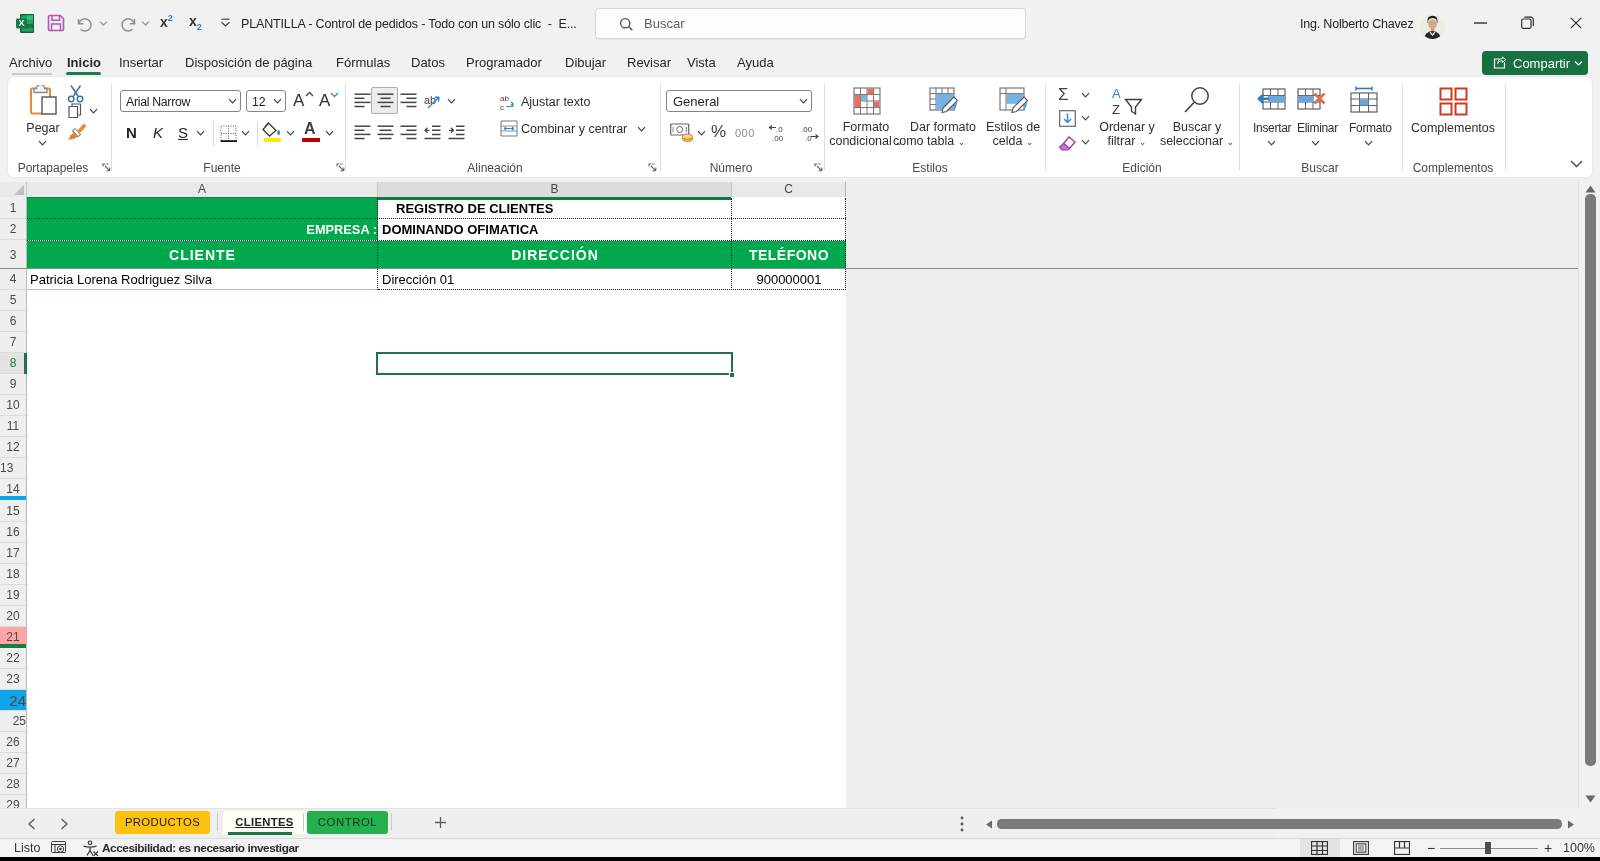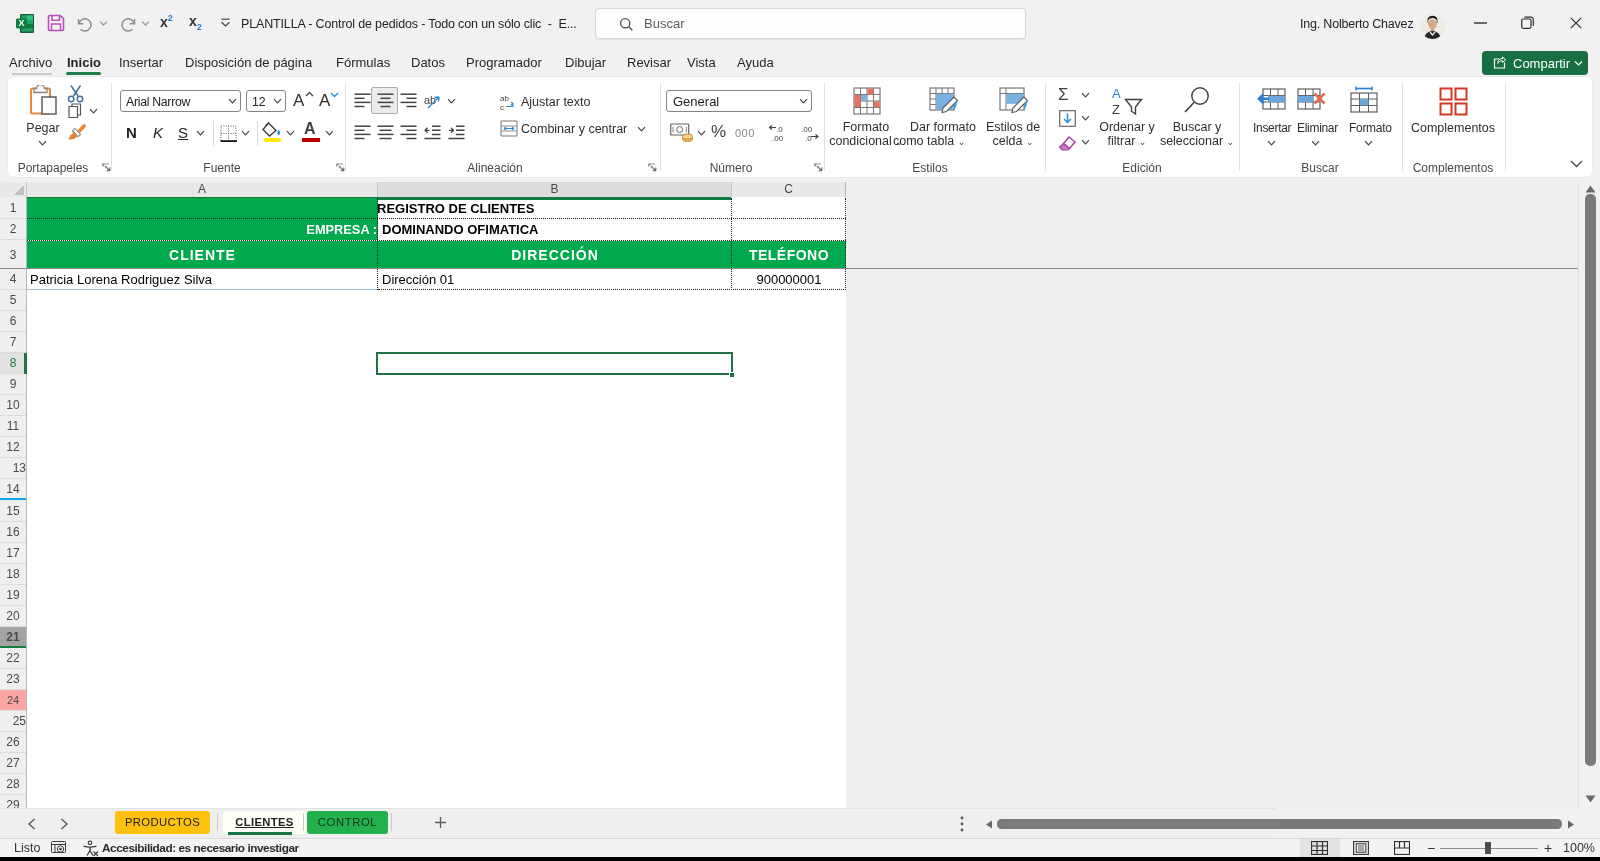--- a/index.html
+++ b/index.html
@@ -156,48 +156,48 @@
     <div class="abs" style="left:0;top:87px;width:26px;height:21px;background:#efefef;border-bottom:1px solid #dcdcdc;color:#4a4a4a;font-size:12px;font-weight:normal;text-align:center;line-height:21px">4</div>
     <div class="abs" style="left:0;top:108.0px;width:26px;height:21.05px;background:#efefef;border-bottom:1px solid #dcdcdc;color:#4a4a4a;font-size:12px;font-weight:normal;text-align:center;line-height:21.05px">5</div>
     <div class="abs" style="left:0;top:129.05px;width:26px;height:21.05px;background:#efefef;border-bottom:1px solid #dcdcdc;color:#4a4a4a;font-size:12px;font-weight:normal;text-align:center;line-height:21.05px">6</div>
     <div class="abs" style="left:0;top:150.10000000000002px;width:26px;height:21.05px;background:#efefef;border-bottom:1px solid #dcdcdc;color:#4a4a4a;font-size:12px;font-weight:normal;text-align:center;line-height:21.05px">7</div>
     <div class="abs" style="left:0;top:171.15000000000003px;width:26px;height:21.05px;background:#e2e2e2;border-bottom:1px solid #dcdcdc;color:#217346;font-size:12px;font-weight:normal;text-align:center;line-height:21.05px">8</div>
     <div class="abs" style="left:24px;top:171.15000000000003px;width:3px;height:21.05px;background:#217346"></div>
     <div class="abs" style="left:0;top:192.20000000000005px;width:26px;height:21.05px;background:#efefef;border-bottom:1px solid #dcdcdc;color:#4a4a4a;font-size:12px;font-weight:normal;text-align:center;line-height:21.05px">9</div>
     <div class="abs" style="left:0;top:213.25000000000006px;width:26px;height:21.05px;background:#efefef;border-bottom:1px solid #dcdcdc;color:#4a4a4a;font-size:12px;font-weight:normal;text-align:center;line-height:21.05px">10</div>
     <div class="abs" style="left:0;top:234.30000000000007px;width:26px;height:21.05px;background:#efefef;border-bottom:1px solid #dcdcdc;color:#4a4a4a;font-size:12px;font-weight:normal;text-align:center;line-height:21.05px">11</div>
     <div class="abs" style="left:0;top:255.35000000000008px;width:26px;height:21.05px;background:#efefef;border-bottom:1px solid #dcdcdc;color:#4a4a4a;font-size:12px;font-weight:normal;text-align:center;line-height:21.05px">12</div>
-    <div class="abs" style="left:0;top:276.4000000000001px;width:26px;height:21.05px;background:#efefef;border-bottom:1px solid #dcdcdc;color:#4a4a4a;font-size:12px;font-weight:normal;text-align:right;line-height:21.05px">13</div>
-    <div class="abs" style="left:0;top:297.4500000000001px;width:26px;height:21.05px;background:#efefef;border-bottom:2px solid #0ea5e9;color:#4a4a4a;font-size:12px;font-weight:normal;text-align:center;line-height:21.05px">14</div>
+    <div class="abs" style="left:0;top:276.4000000000001px;width:26px;height:21.05px;background:#efefef;border-bottom:1px solid #dcdcdc;color:#4a4a4a;font-size:12px;font-weight:normal;text-align:left;line-height:21.05px">13</div>
+    <div class="abs" style="left:0;top:297.4500000000001px;width:26px;height:21.05px;background:#efefef;border-bottom:4px solid #0ea5e9;color:#4a4a4a;font-size:12px;font-weight:normal;text-align:center;line-height:21.05px">14</div>
     <div class="abs" style="left:0;top:318.5000000000001px;width:26px;height:21.05px;background:#efefef;border-bottom:1px solid #dcdcdc;color:#4a4a4a;font-size:12px;font-weight:normal;text-align:center;line-height:21.05px">15</div>
     <div class="abs" style="left:0;top:339.5500000000001px;width:26px;height:21.05px;background:#efefef;border-bottom:1px solid #dcdcdc;color:#4a4a4a;font-size:12px;font-weight:normal;text-align:center;line-height:21.05px">16</div>
     <div class="abs" style="left:0;top:360.60000000000014px;width:26px;height:21.05px;background:#efefef;border-bottom:1px solid #dcdcdc;color:#4a4a4a;font-size:12px;font-weight:normal;text-align:center;line-height:21.05px">17</div>
     <div class="abs" style="left:0;top:381.65000000000015px;width:26px;height:21.05px;background:#efefef;border-bottom:1px solid #dcdcdc;color:#4a4a4a;font-size:12px;font-weight:normal;text-align:center;line-height:21.05px">18</div>
     <div class="abs" style="left:0;top:402.70000000000016px;width:26px;height:21.05px;background:#efefef;border-bottom:1px solid #dcdcdc;color:#4a4a4a;font-size:12px;font-weight:normal;text-align:center;line-height:21.05px">19</div>
     <div class="abs" style="left:0;top:423.75000000000017px;width:26px;height:21.05px;background:#efefef;border-bottom:1px solid #dcdcdc;color:#4a4a4a;font-size:12px;font-weight:normal;text-align:center;line-height:21.05px">20</div>
-    <div class="abs" style="left:0;top:444.8000000000002px;width:26px;height:21.05px;background:#a3a3a3;border-bottom:2px solid #15803d;color:#4a4a4a;font-size:12px;font-weight:bold;text-align:center;line-height:21.05px">21</div>
+    <div class="abs" style="left:0;top:444.8000000000002px;width:26px;height:21.05px;background:#fca5a5;border-bottom:4px solid #15803d;color:#4a4a4a;font-size:12px;font-weight:normal;text-align:center;line-height:21.05px">21</div>
     <div class="abs" style="left:0;top:465.8500000000002px;width:26px;height:21.05px;background:#efefef;border-bottom:1px solid #dcdcdc;color:#4a4a4a;font-size:12px;font-weight:normal;text-align:center;line-height:21.05px">22</div>
     <div class="abs" style="left:0;top:486.9000000000002px;width:26px;height:21.05px;background:#efefef;border-bottom:1px solid #dcdcdc;color:#4a4a4a;font-size:12px;font-weight:normal;text-align:center;line-height:21.05px">23</div>
-    <div class="abs" style="left:0;top:507.9500000000002px;width:26px;height:21.05px;background:#fca5a5;border-bottom:1px solid #dcdcdc;color:#4a4a4a;font-size:11px;font-weight:normal;text-align:center;line-height:21.05px">24</div>
+    <div class="abs" style="left:0;top:507.9500000000002px;width:26px;height:21.05px;background:#0ea5e9;border-bottom:1px solid #dcdcdc;color:#4a4a4a;font-size:15px;font-weight:normal;text-align:right;line-height:21.05px">24</div>
     <div class="abs" style="left:0;top:529.0000000000002px;width:26px;height:21.05px;background:#efefef;border-bottom:1px solid #dcdcdc;color:#4a4a4a;font-size:12px;font-weight:normal;text-align:right;line-height:21.05px">25</div>
     <div class="abs" style="left:0;top:550.0500000000002px;width:26px;height:21.05px;background:#efefef;border-bottom:1px solid #dcdcdc;color:#4a4a4a;font-size:12px;font-weight:normal;text-align:center;line-height:21.05px">26</div>
     <div class="abs" style="left:0;top:571.1000000000001px;width:26px;height:21.05px;background:#efefef;border-bottom:1px solid #dcdcdc;color:#4a4a4a;font-size:12px;font-weight:normal;text-align:center;line-height:21.05px">27</div>
     <div class="abs" style="left:0;top:592.1500000000001px;width:26px;height:21.05px;background:#efefef;border-bottom:1px solid #dcdcdc;color:#4a4a4a;font-size:12px;font-weight:normal;text-align:center;line-height:21.05px">28</div>
     <div class="abs" style="left:0;top:613.2px;width:26px;height:21.05px;background:#efefef;border-bottom:1px solid #dcdcdc;color:#4a4a4a;font-size:12px;font-weight:normal;text-align:center;line-height:21.05px">29</div>
     <div class="abs" style="left:27px;top:16px;width:351px;height:21.3px;background:#00a84e"></div>
     <div class="abs" style="left:27px;top:37.3px;width:351px;height:21.2px;background:#00a84e"></div>
     <div class="abs" style="left:27px;top:58.5px;width:819px;height:28.5px;background:#00a84e"></div>
     <div class="abs" style="left:27px;top:36.3px;width:819px;height:1px;border-top:1px dotted #222"></div>
     <div class="abs" style="left:27px;top:57.5px;width:819px;height:1px;border-top:1px dotted #222"></div>
     <div class="abs" style="left:27px;top:107px;width:351px;height:1px;background:#9dc3e6"></div>
     <div class="abs" style="left:378px;top:107px;width:468px;height:1px;border-top:1px dotted #222"></div>
     <div class="abs" style="left:377px;top:16px;width:1px;height:92px;border-left:1px dotted #222"></div>
     <div class="abs" style="left:731px;top:16px;width:1px;height:92px;border-left:1px dotted #222"></div>
     <div class="abs" style="left:845px;top:16px;width:1px;height:92px;border-left:1px dotted #222"></div>
-    <div class="abs" style="left:377px;top:16px;width:348px;height:21.3px;line-height:21.3px;color:#000;font-weight:bold;font-size:13px">REGISTRO DE CLIENTES</div>
+    <div class="abs" style="left:396px;top:16px;width:348px;height:21.3px;line-height:21.3px;color:#000;font-weight:bold;font-size:13px">REGISTRO DE CLIENTES</div>
     <div class="abs" style="left:27px;top:37.3px;width:350px;height:21.2px;line-height:21.2px;text-align:right;color:#fff;font-weight:bold;font-size:12.8px">EMPRESA :</div>
     <div class="abs" style="left:382px;top:37.3px;width:348px;height:21.2px;line-height:21.2px;color:#000;font-weight:bold;font-size:13px">DOMINANDO OFIMATICA</div>
     <div class="abs" style="left:27px;top:58.5px;width:351px;height:28.5px;line-height:28.5px;text-align:center;color:#fff;font-weight:bold;font-size:14px;letter-spacing:1px">CLIENTE</div>
     <div class="abs" style="left:378px;top:58.5px;width:354px;height:28.5px;line-height:28.5px;text-align:center;color:#fff;font-weight:bold;font-size:14px;letter-spacing:1px">DIRECCIÓN</div>
     <div class="abs" style="left:732px;top:58.5px;width:114px;height:28.5px;line-height:28.5px;text-align:center;color:#fff;font-weight:bold;font-size:14px;letter-spacing:0.5px">TELÉFONO</div>
     <div class="abs" style="left:30px;top:87px;width:345px;height:21px;line-height:21px;color:#000;font-size:13px">Patricia Lorena Rodriguez Silva</div>
     <div class="abs" style="left:382px;top:87px;width:345px;height:21px;line-height:21px;color:#000;font-size:13px">Dirección 01</div>
     <div class="abs" style="left:732px;top:87px;width:114px;height:21px;line-height:21px;text-align:center;color:#000;font-size:13px">900000001</div>
     <div class="abs" style="left:0;top:86px;width:1578px;height:1px;background:#8a8a8a"></div>
     <div class="abs" style="left:376px;top:170.15000000000003px;width:357px;height:23px;border:2px solid #217346;background:transparent"></div>

